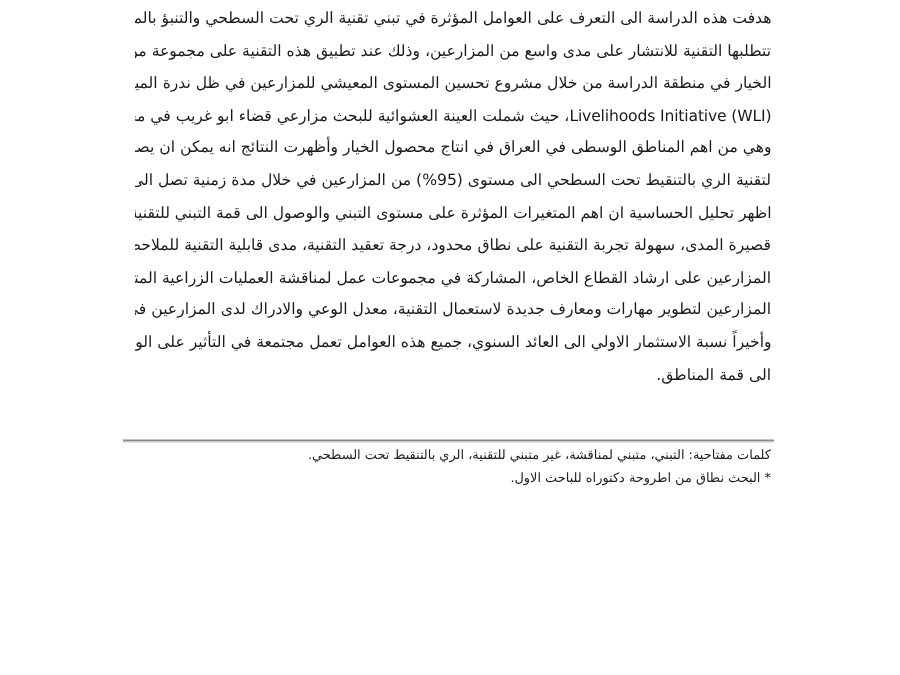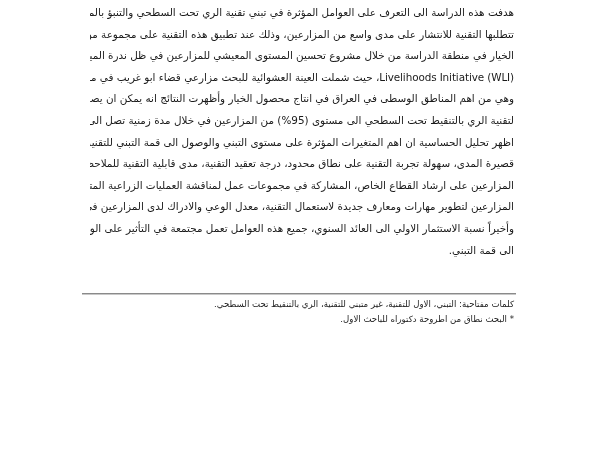--- a/index.html
+++ b/index.html
@@ -76,23 +76,23 @@
     <span class="line">تتطلبها التقنية للانتشار على مدى واسع من المزارعين، وذلك عند تطبيق هذه التقنية على مجموعة من مزارعي محصول</span>
     <span class="line"><span>الخيار في منطقة الدراسة من خلال مشروع تحسين المستوى المعيشي للمزارعين في ظل ندرة المياه</span>&nbsp;&nbsp;</span>
     <span class="line">(WLI) Livelihoods Initiative، حيث شملت العينة العشوائية للبحث مزارعي قضاء ابو غريب في محافظة بغداد،</span>
     <span class="line">وهي من اهم المناطق الوسطى في العراق في انتاج محصول الخيار وأظهرت النتائج انه يمكن ان يصل مستوى التبني</span>
     <span class="line">لتقنية الري بالتنقيط تحت السطحي الى مستوى (95%) من المزارعين في خلال مدة زمنية تصل الى (15.5) عاماً، وقد</span>
     <span class="line">اظهر تحليل الحساسية ان اهم المتغيرات المؤثرة على مستوى التبني والوصول الى قمة التبني للتقنية هي: القيود المالية</span>
     <span class="line">قصيرة المدى، سهولة تجربة التقنية على نطاق محدود، درجة تعقيد التقنية، مدى قابلية التقنية للملاحظة، نسبة اعتماد</span>
     <span class="line">المزارعين على ارشاد القطاع الخاص، المشاركة في مجموعات عمل لمناقشة العمليات الزراعية المتعلقة بالتقنية، حاجة</span>
     <span class="line">المزارعين لتطوير مهارات ومعارف جديدة لاستعمال التقنية، معدل الوعي والادراك لدى المزارعين في استعمال التقنية،</span>
     <span class="line">وأخيراً نسبة الاستثمار الاولي الى العائد السنوي، جميع هذه العوامل تعمل مجتمعة في التأثير على الوقت اللازم للوصول</span>
-    <span class="line last">الى قمة التبني.</span>
+    <span class="line last">الى قمة المناطق.</span>
   </div>
 
   <div class="separator"></div>
 
   <div class="footnotes">
-    <span class="fn">كلمات مفتاحية: التبني، الاول للتقنية، غير متبني للتقنية، الري بالتنقيط تحت السطحي.</span>
+    <span class="fn">كلمات مفتاحية: التبني، متبني لمناقشة، غير متبني للتقنية، الري بالتنقيط تحت السطحي.</span>
     <span class="fn">* البحث نطاق من اطروحة دكتوراه للباحث الاول.</span>
   </div>
 
 </div>
 
 </body></html>

